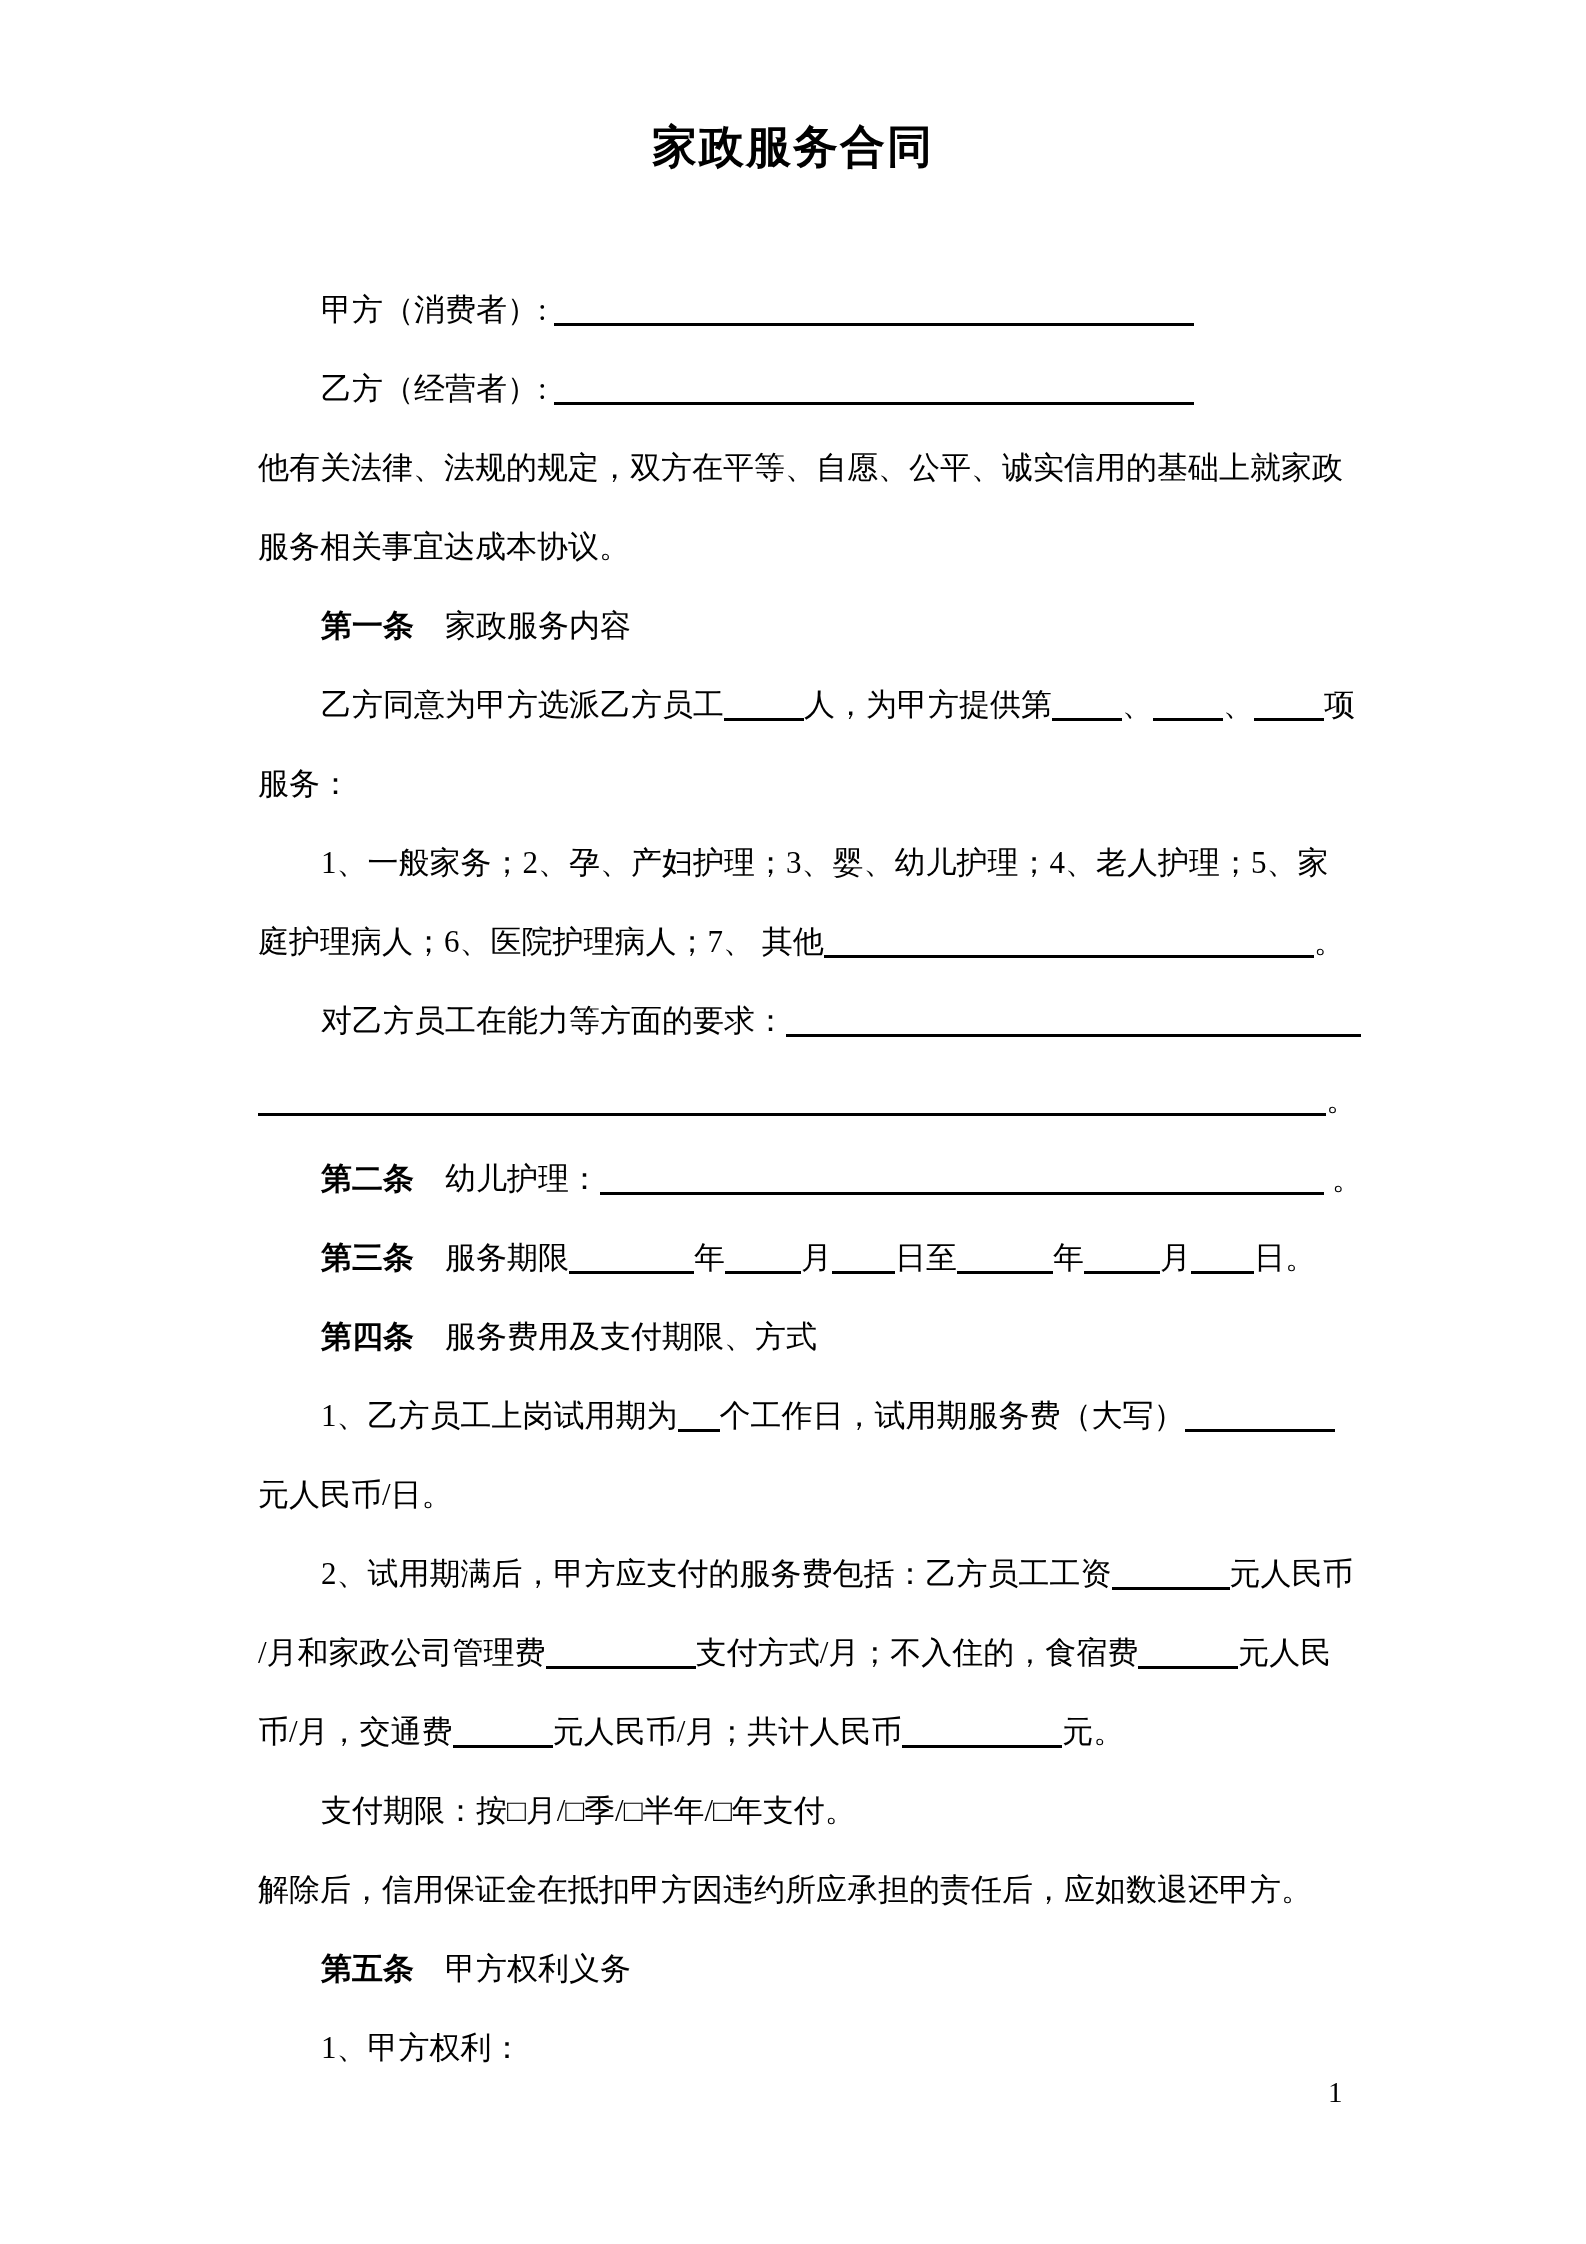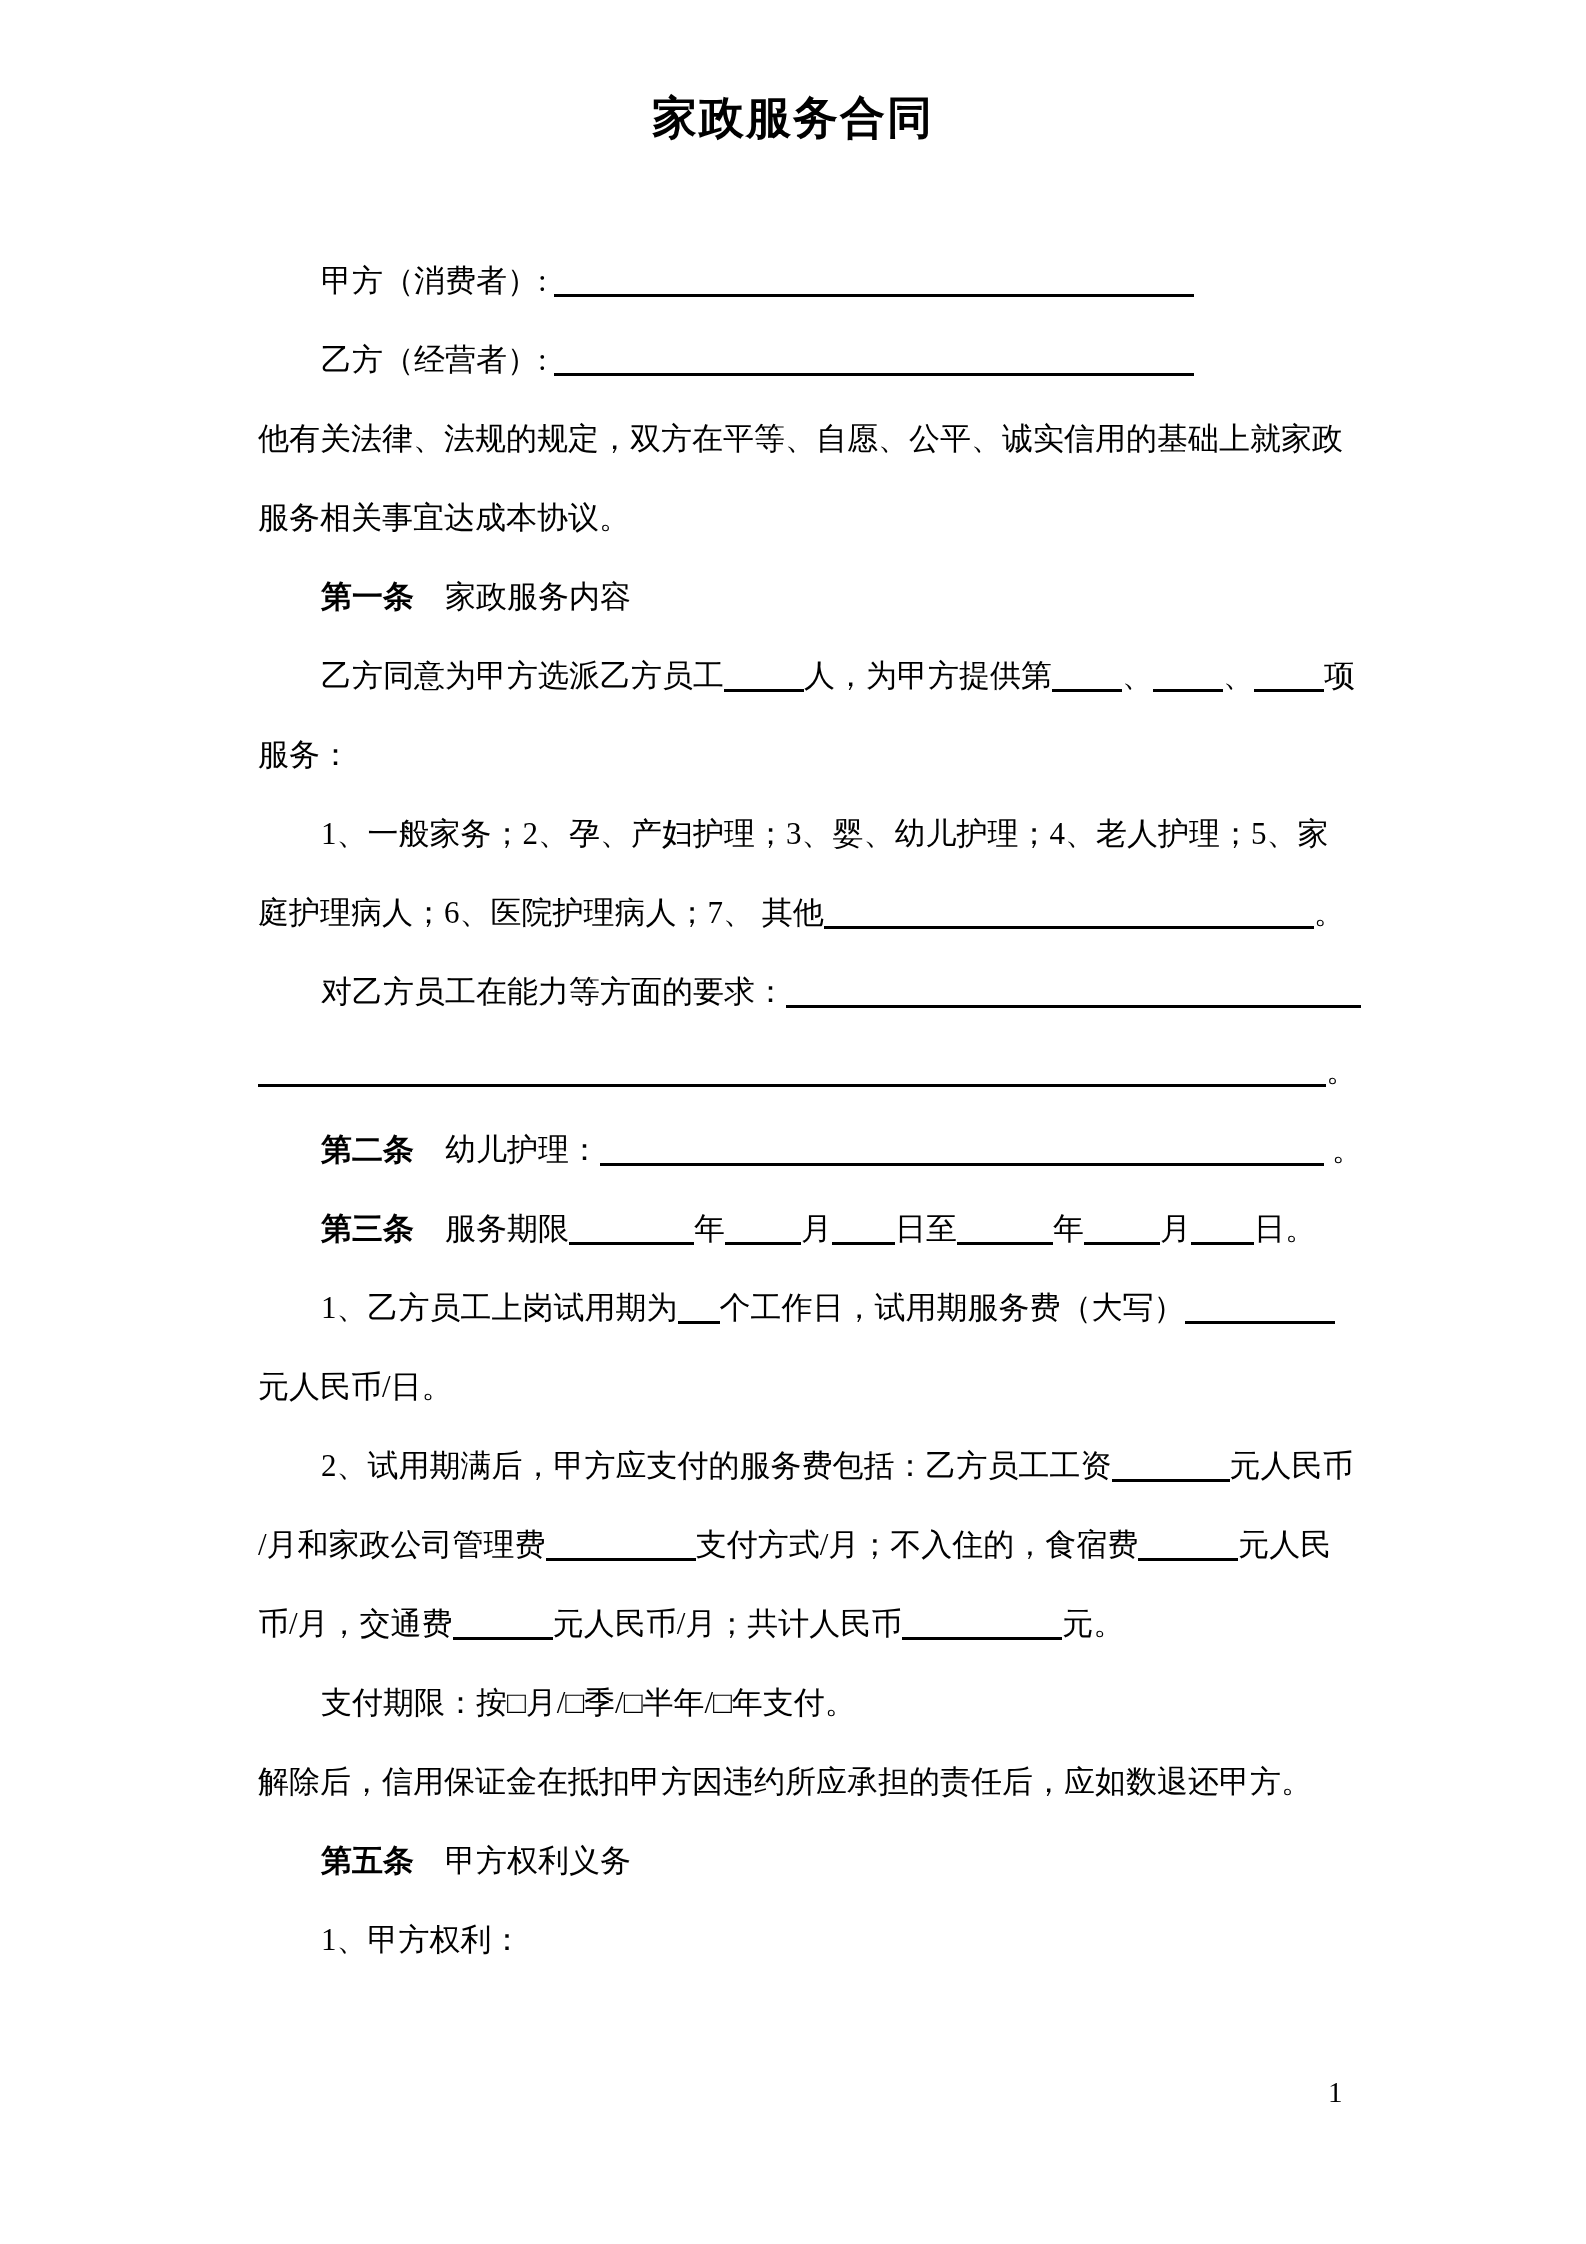--- a/index.html
+++ b/index.html
@@ -7,21 +7,21 @@
     position: relative;
     width: 1586px;
     height: 2244px;
     background: #ffffff;
     color: #000000;
     font-family: "Liberation Serif", "DejaVu Serif", serif;
     overflow: hidden;
   }
   .doc-title {
     margin: 0;
-    padding-top: 87px;
+    padding-top: 116px;
     height: 63px;
     line-height: 63px;
     text-align: center;
     font-size: 45px;
     font-weight: bold;
     letter-spacing: 2px;
   }
   .content {
     margin-top: 99px;
     padding-left: 242px;
@@ -63,20 +63,21 @@
       <p class="line"><span>服务相关事宜达成本协议。</span></p>
       <p class="line indent"><b>第一条</b><span>　家政服务内容</span></p>
       <p class="line indent"><span>乙方同意为甲方选派乙方员工</span><span class="blank" style="width: 80px;"></span><span>人，为甲方提供第</span><span class="blank" style="width: 70px;"></span><span>、</span><span class="blank" style="width: 70px;"></span><span>、</span><span class="blank" style="width: 70px;"></span><span>项</span></p>
       <p class="line"><span>服务：</span></p>
       <p class="line indent"><span>1、一般家务；2、孕、产妇护理；3、婴、幼儿护理；4、老人护理；5、家</span></p>
       <p class="line"><span>庭护理病人；6、医院护理病人；7、 其他</span><span class="blank" style="width: 490px;"></span><span>。</span></p>
       <p class="line indent"><span>对乙方员工在能力等方面的要求：</span><span class="blank" style="width: 575px;"></span></p>
       <p class="line"><span class="blank" style="width: 1068px;"></span><span>。</span></p>
       <p class="line indent"><b>第二条</b><span>　幼儿护理：</span><span class="blank" style="width: 724px;"></span><span> 。</span></p>
       <p class="line indent"><b>第三条</b><span>　服务期限</span><span class="blank" style="width: 125px;"></span><span>年</span><span class="blank" style="width: 76px;"></span><span>月</span><span class="blank" style="width: 63px;"></span><span>日至</span><span class="blank" style="width: 96px;"></span><span>年</span><span class="blank" style="width: 76px;"></span><span>月</span><span class="blank" style="width: 63px;"></span><span>日。</span></p>
+      <p class="line indent"><b>第四条</b><span>　服务费用及支付期限、方式</span></p>
       <p class="line indent"><span>1、乙方员工上岗试用期为</span><span class="blank" style="width: 42px;"></span><span>个工作日，试用期服务费（大写）</span><span class="blank" style="width: 150px;"></span></p>
       <p class="line"><span>元人民币/日。</span></p>
       <p class="line indent"><span>2、试用期满后，甲方应支付的服务费包括：乙方员工工资</span><span class="blank" style="width: 118px;"></span><span>元人民币</span></p>
       <p class="line"><span>/月和家政公司管理费</span><span class="blank" style="width: 150px;"></span><span>支付方式/月；不入住的，食宿费</span><span class="blank" style="width: 100px;"></span><span>元人民</span></p>
       <p class="line"><span>币/月，交通费</span><span class="blank" style="width: 100px;"></span><span>元人民币/月；共计人民币</span><span class="blank" style="width: 160px;"></span><span>元。</span></p>
       <p class="line indent"><span>支付期限：按□月/□季/□半年/□年支付。</span></p>
       <p class="line"><span>解除后，信用保证金在抵扣甲方因违约所应承担的责任后，应如数退还甲方。</span></p>
       <p class="line indent"><b>第五条</b><span>　甲方权利义务</span></p>
       <p class="line indent"><span>1、甲方权利：</span></p>
     </div>

